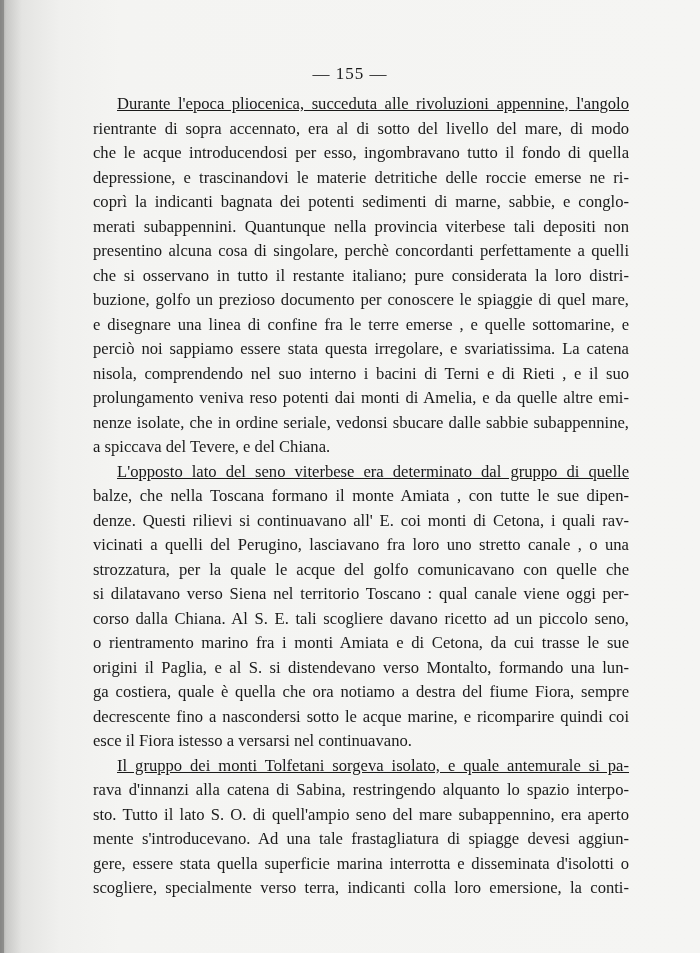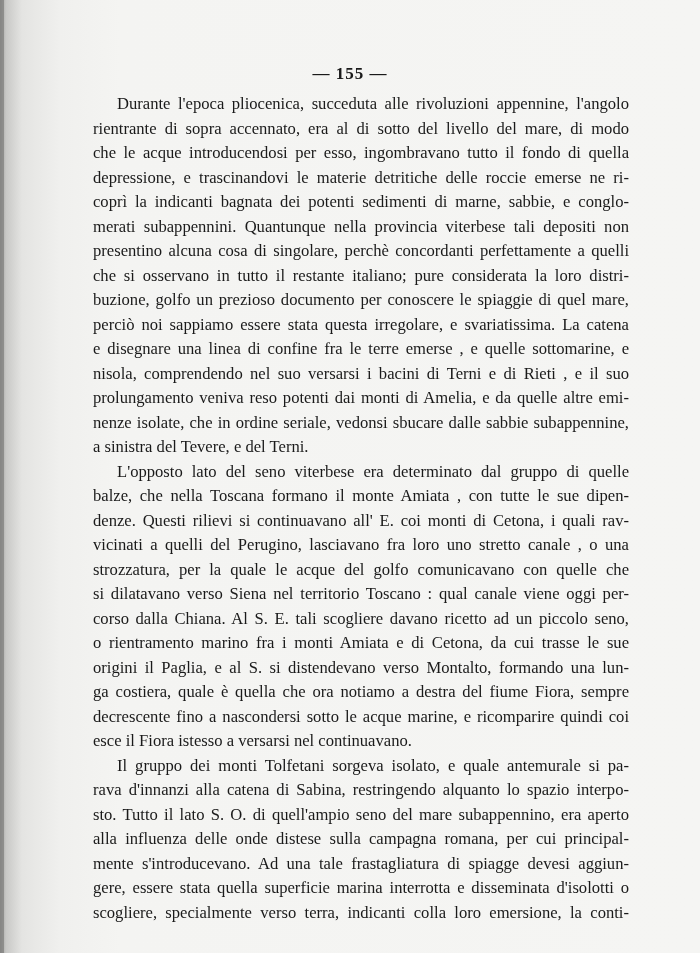--- a/index.html
+++ b/index.html
@@ -19,21 +19,21 @@
       background:
         linear-gradient(to right, #9a9a98 0px, #c8c8c6 6px, #e4e4e2 22px, #f0f0ee 60px, #f4f4f2 120px, #f5f5f3 100%);
     }
     .page-number {
       position: absolute;
       top: 64px;
       left: 0; width: 700px;
       text-align: center;
       font-family: "Liberation Serif", serif;
       font-size: 17px;
-      font-weight: bold;
+      font-weight: normal;
       letter-spacing: 1px;
     }
     .text-block {
       position: absolute;
       left: 93px;
       top: 92px;
       width: 536px;
       font-family: "Liberation Serif", serif;
       font-size: 16.6px;
       line-height: 24.5px;
@@ -41,21 +41,21 @@
       text-align-last: justify;
     }
     .line {
       display: block;
       white-space: nowrap;
       text-align: justify;
       text-align-last: justify;
       height: 24.5px;
       overflow: visible;
     }
-    .line.indent { padding-left: 24px; }
+    .line.indent { padding-left: 24px; text-decoration: underline; }
     .line.last { text-align-last: left; }
     .gutter-shadow {
       position: absolute;
       left: 0; top: 0;
       width: 4px; height: 953px;
       background: #7e7e7c;
       opacity: 0.7;
     }
   </style>
 </head>
@@ -71,26 +71,26 @@
     <div class="paragraph">
       <span class="line indent">Durante l'epoca pliocenica, succeduta alle rivoluzioni appennine, l'angolo</span>
       <span class="line">rientrante di sopra accennato, era al di sotto del livello del mare,  di modo</span>
       <span class="line">che le acque introducendosi per esso, ingombravano tutto il fondo di quella</span>
       <span class="line">depressione, e trascinandovi le materie detritiche delle roccie emerse ne ri-</span>
       <span class="line">coprì la indicanti bagnata dei potenti sedimenti di marne, sabbie, e conglo-</span>
       <span class="line">merati subappennini. Quantunque nella provincia viterbese tali depositi non</span>
       <span class="line">presentino alcuna cosa di singolare, perchè concordanti perfettamente a quelli</span>
       <span class="line">che si osservano in tutto il restante italiano; pure considerata la loro distri-</span>
       <span class="line">buzione, golfo un prezioso documento per conoscere le spiaggie di quel mare,</span>
+      <span class="line">e disegnare una linea di confine fra le terre emerse , e quelle sottomarine, e</span>
       <span class="line">perciò noi sappiamo essere stata questa irregolare, e svariatissima. La catena</span>
-      <span class="line">e disegnare una linea di confine fra le terre emerse , e quelle sottomarine, e</span>
-      <span class="line">nisola, comprendendo nel suo versarsi i bacini di Terni e di Rieti , e il suo</span>
+      <span class="line">nisola, comprendendo nel suo interno i bacini di Terni e di Rieti , e il suo</span>
       <span class="line">prolungamento veniva reso potenti dai monti di Amelia, e da quelle altre emi-</span>
       <span class="line">nenze isolate, che in ordine seriale, vedonsi sbucare dalle sabbie subappennine,</span>
-      <span class="line last">a sinistra del Tevere, e del Terni.</span>
+      <span class="line last">a spiccava del Tevere, e del Chiana.</span>
     </div>
 
     <div class="paragraph">
       <span class="line indent">L'opposto lato del seno viterbese era determinato dal gruppo di quelle</span>
       <span class="line">balze, che nella Toscana formano il monte Amiata , con tutte le sue dipen-</span>
       <span class="line">denze. Questi rilievi si continuavano all' E. coi monti di Cetona, i quali rav-</span>
       <span class="line">vicinati a quelli del Perugino, lasciavano fra loro uno stretto canale , o una</span>
       <span class="line">strozzatura, per la quale le acque del golfo comunicavano con quelle che</span>
       <span class="line">si dilatavano verso Siena nel territorio Toscano : qual canale viene oggi per-</span>
       <span class="line">corso dalla Chiana. Al S. E. tali scogliere davano ricetto ad un piccolo seno,</span>
@@ -98,19 +98,18 @@
       <span class="line">origini il Paglia, e al S. si distendevano verso Montalto, formando una lun-</span>
       <span class="line">ga costiera, quale è quella che ora notiamo a destra del fiume Fiora, sempre</span>
       <span class="line">decrescente fino a nascondersi sotto le acque marine, e ricomparire quindi coi</span>
       <span class="line last">esce il Fiora istesso a versarsi nel continuavano.</span>
     </div>
 
     <div class="paragraph">
       <span class="line indent">Il gruppo dei monti Tolfetani sorgeva isolato, e quale antemurale si pa-</span>
       <span class="line">rava d'innanzi alla catena di Sabina, restringendo alquanto lo spazio interpo-</span>
       <span class="line">sto. Tutto il lato S. O. di quell'ampio seno del mare subappennino, era aperto</span>
-      <span class="line">alla influenza delle onde distese sulla campagna romana, per cui principal-</span>
       <span class="line">mente s'introducevano. Ad una tale frastagliatura di spiagge devesi aggiun-</span>
       <span class="line">gere, essere stata quella superficie marina interrotta e disseminata d'isolotti o</span>
       <span class="line">scogliere, specialmente verso terra, indicanti colla loro emersione, la conti-</span>
     </div>
   </div>
 </div>
 
 </body></html>

